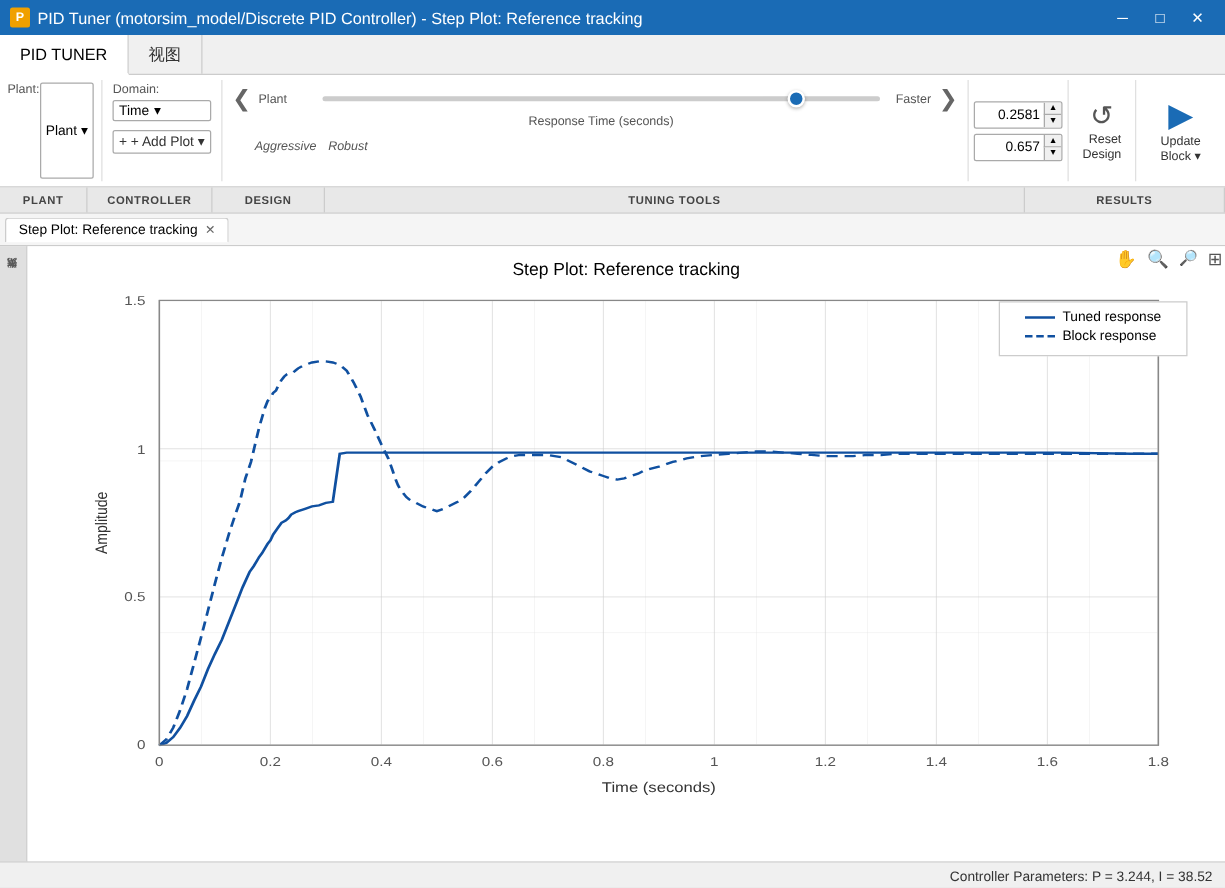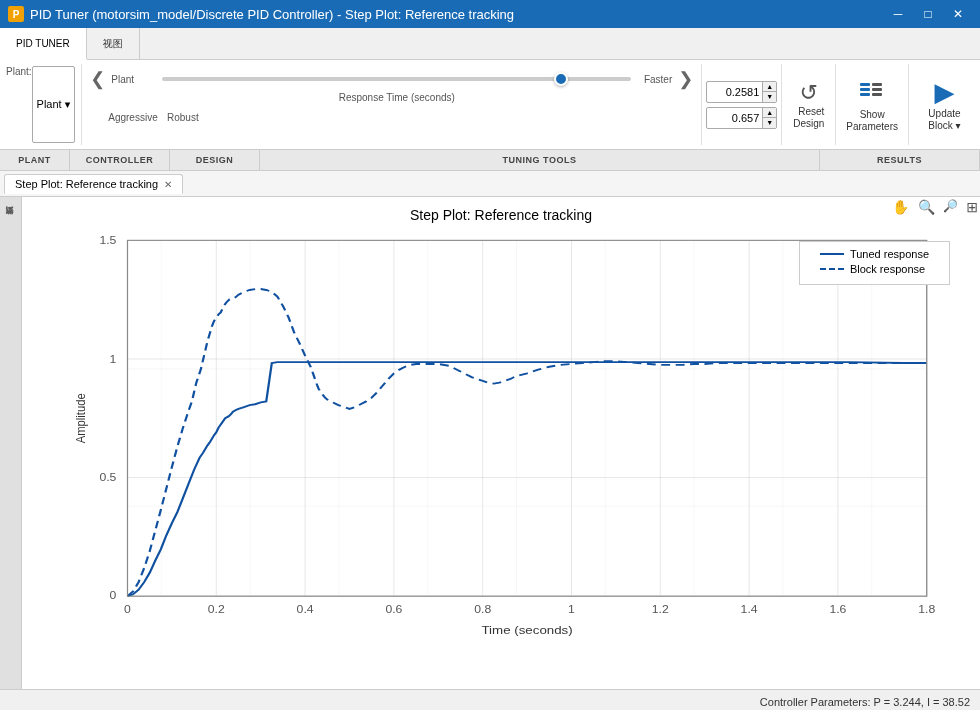--- a/index.html
+++ b/index.html
@@ -29,21 +29,21 @@
       align-items: stretch;
       height: 32px;
       padding: 0;
     }
     .toolbar-tab {
       display: flex;
       align-items: center;
       padding: 0 16px;
       border-right: 1px solid #ccc;
       cursor: pointer;
-      font-size: 10px;
+      font-size: 13px;
       font-weight: 500;
       color: #333;
     }
     .toolbar-tab.active {
       background: white;
       border-bottom: 2px solid white;
       margin-bottom: -1px;
       color: #000;
     }
 
@@ -378,37 +378,48 @@
 <div class="ribbon">
 
   <div class="plant-section" style="justify-content:center;">
     <div style="font-size:10px;color:#555;margin-bottom:2px;">Plant:</div>
     <div class="plant-dropdown">
       <span>Plant ▾</span>
     </div>
   </div>
 
 
+  <div class="domain-section">
+    <div style="font-size:10px;color:#555;">Domain:</div>
+    <div class="domain-dropdown">
+      <span>Time</span>
+      <span>▾</span>
+    </div>
+    <div class="add-plot-btn" style="margin-top:4px;">
+      <span>+</span>
+      <span>+ Add Plot ▾</span>
+    </div>
+  </div>
 
   <div style="display:flex;flex-direction:column;padding:4px 8px;flex:1;border-right:1px solid #e0e0e0;">
 
     <div class="slider-row">
       <span class="nav-arrow">❮</span>
       <span style="font-size:10px;color:#555;min-width:45px;">Plant</span>
       <div class="slider-container">
         <div style="position:relative;width:100%;height:4px;background:#ccc;border-radius:2px;">
           <div style="position:absolute;top:50%;left:85%;transform:translate(-50%,-50%);width:14px;height:14px;background:#1a6bb5;border-radius:50%;border:2px solid white;box-shadow:0 1px 3px rgba(0,0,0,0.3);cursor:pointer;"></div>
         </div>
         <div style="position:absolute;bottom:-14px;left:0;right:0;text-align:center;font-size:10px;color:#555;">Response Time (seconds)</div>
       </div>
       <span style="font-size:10px;color:#555;min-width:35px;text-align:right;">Faster</span>
       <span class="nav-arrow">❯</span>
     </div>
 
-    <div class="slider-row" style="margin-top:18px;">
+    <div class="slider-row" style="margin-top:18px;font-style:italic;">
       <span style="font-size:10px;color:#555;min-width:45px;margin-left:18px;">Aggressive</span>
       <span style="font-size:10px;color:#555;min-width:35px;text-align:right;">Robust</span>
     </div>
   </div>
 
   <div style="display:flex;flex-direction:column;justify-content:center;gap:4px;padding:4px 4px;border-right:1px solid #e0e0e0;">
     <div class="numeric-input">
       <input type="text" value="0.2581" style="">
       <div class="spin-btns">
         <div class="spin-btn">▲</div>
@@ -424,35 +435,20 @@
     </div>
   </div>
 
   <div style="display:flex;align-items:center;padding:4px 4px;border-right:1px solid #e0e0e0;">
     <div class="reset-btn">
       <div style="font-size:22px;color:#555;">↺</div>
       <div style="font-size:10px;line-height:1.2;text-align:right;">Reset<br>Design</div>
     </div>
   </div>
 
-  <div style="display:flex;align-items:center;padding:4px 4px;border-right:1px solid #e0e0e0;">
-    <div class="show-params-btn">
-      <div style="width:32px;height:32px;display:flex;align-items:center;justify-content:center;">
-        <svg width="28" height="28" viewBox="0 0 28 28">
-          <rect x="2" y="4" width="10" height="3" fill="#1a6bb5" rx="1"></rect>
-          <rect x="2" y="9" width="10" height="3" fill="#1a6bb5" rx="1"></rect>
-          <rect x="2" y="14" width="10" height="3" fill="#1a6bb5" rx="1"></rect>
-          <rect x="14" y="4" width="10" height="3" fill="#555" rx="1"></rect>
-          <rect x="14" y="9" width="10" height="3" fill="#555" rx="1"></rect>
-          <rect x="14" y="14" width="10" height="3" fill="#555" rx="1"></rect>
-        </svg>
-      </div>
-      <div style="font-size:10px;line-height:1.2;text-align:center;">Show<br>Parameters</div>
-    </div>
-  </div>
 
   <div style="display:flex;align-items:center;padding:4px 8px;">
     <div class="update-btn">
       <div style="font-size:26px;color:#1a6bb5;">▶</div>
       <div style="font-size:10px;line-height:1.2;text-align:center;">Update<br>Block ▾</div>
     </div>
   </div>
 </div>
 
 <div class="ribbon-section-labels">

